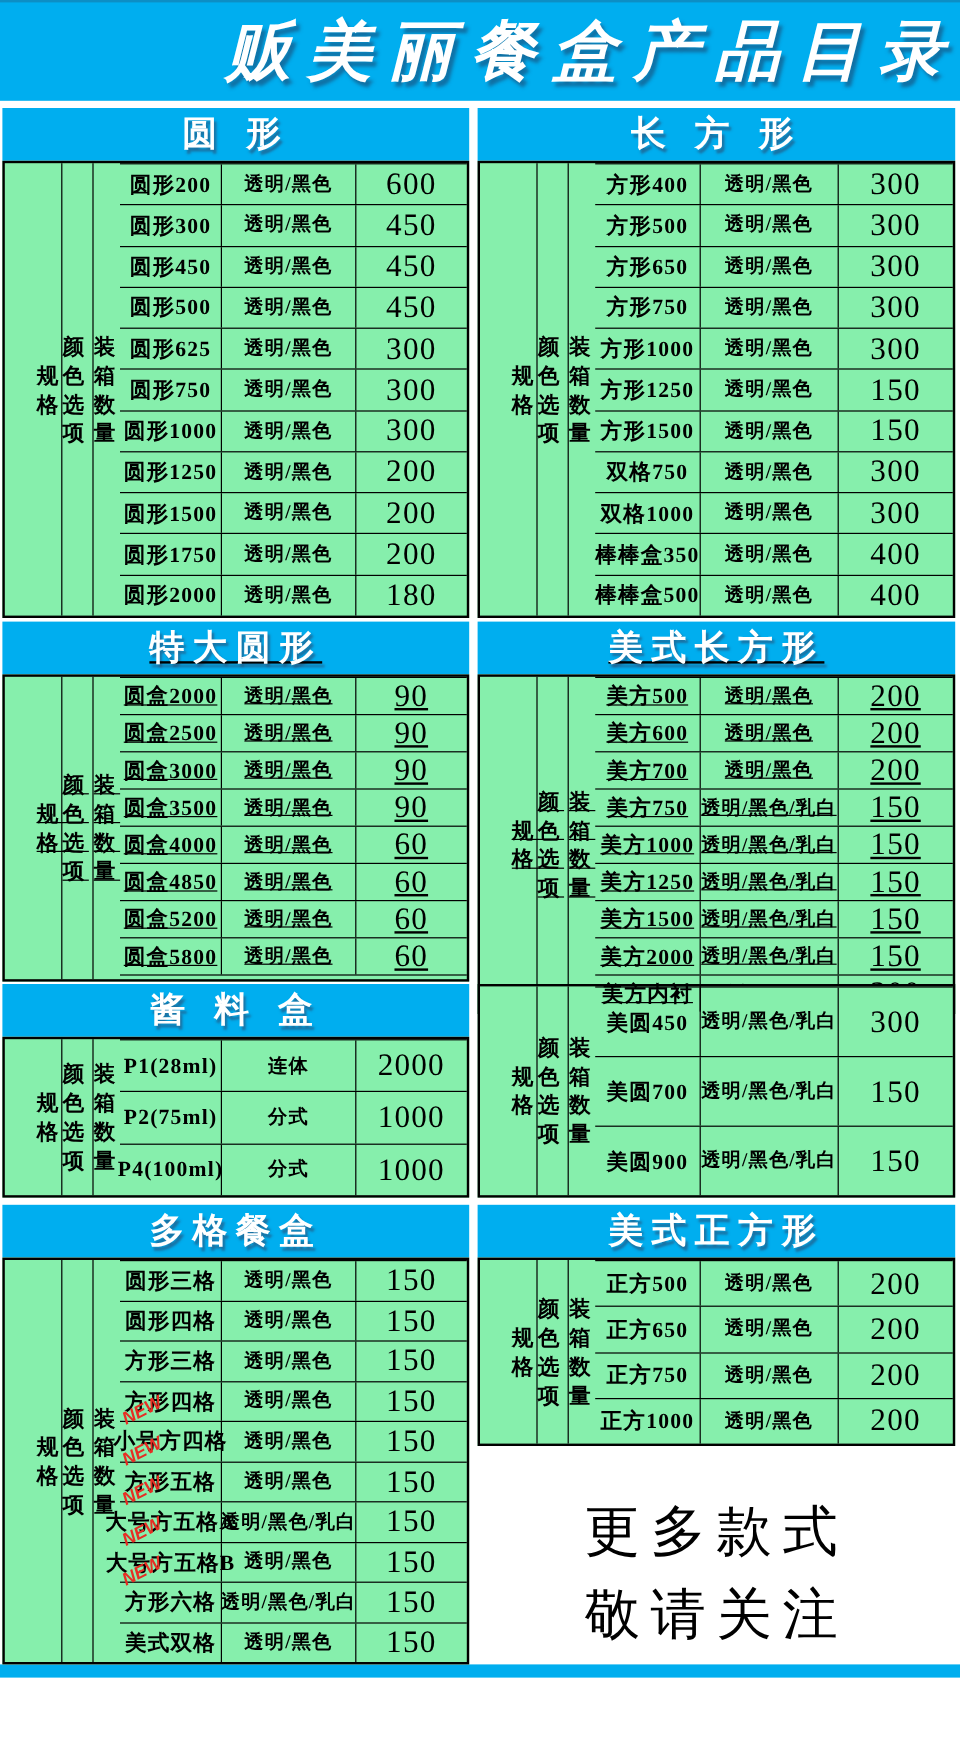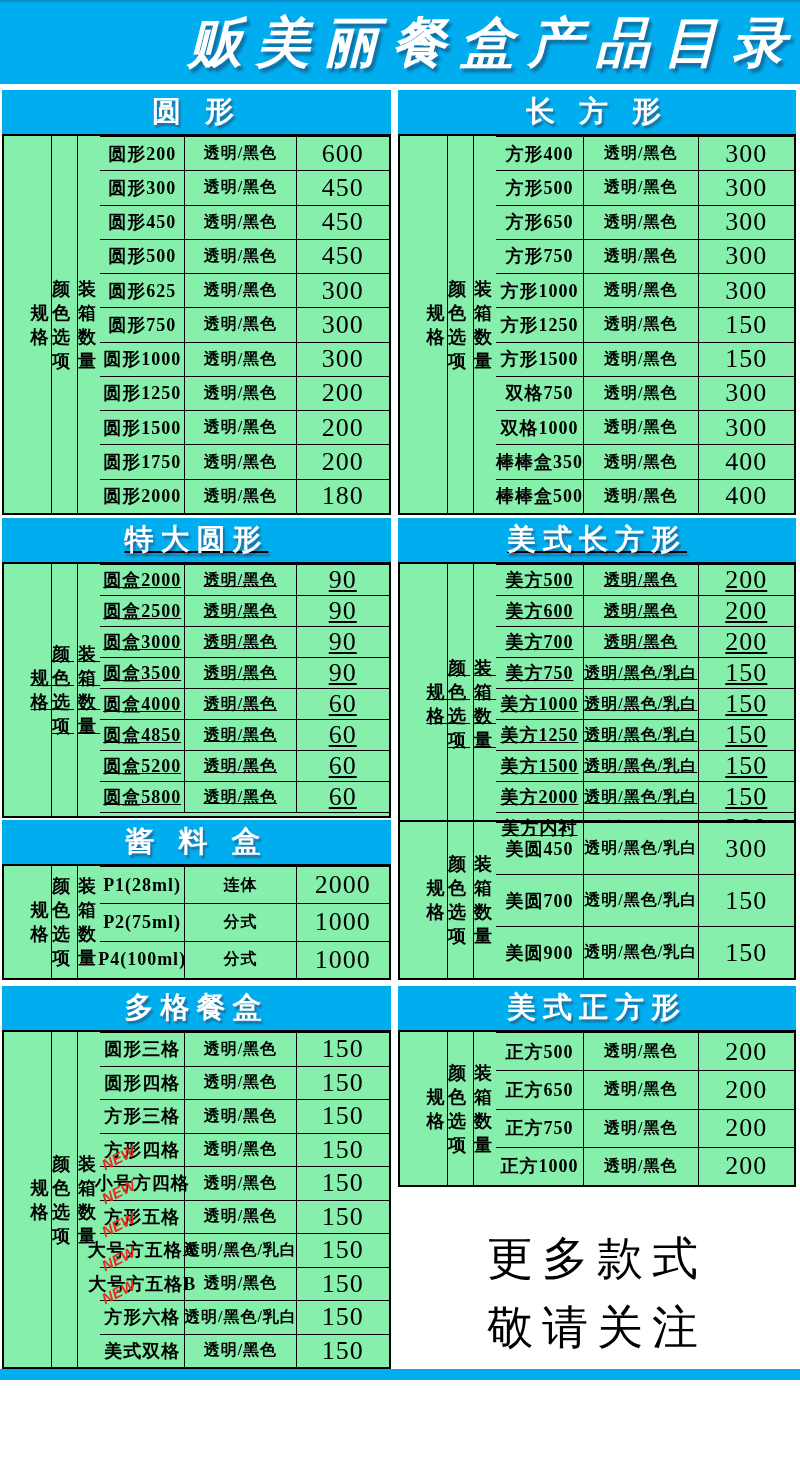--- a/index.html
+++ b/index.html
@@ -27,21 +27,21 @@
     font-weight:bold;font-style:italic;
     font-size:54px;letter-spacing:14px;color:#fff;
     text-shadow:3px 4px 3px rgba(30,60,100,.55);
     white-space:nowrap;
   }
 
   
   .band{display:flex;gap:7px;padding:0 4px 0 2px;align-items:stretch;}
   .band-1{height:425px;margin-bottom:3px;}
   .band-2{height:300px;margin-bottom:2px;text-decoration:underline;}
-  .band-3{height:160px;margin-bottom:6px;}
+  .band-3{height:178px;margin-bottom:6px;}
   .band-4{height:383px;}
   .col-l{width:389px;flex:0 0 389px;display:flex;flex-direction:column;}
   .col-r{width:398px;flex:0 0 398px;display:flex;flex-direction:column;}
 
   
   .cat{display:flex;flex-direction:column;height:100%;}
   .cat-title{
     height:44px;flex:0 0 44px;background:var(--accent);
     display:flex;align-items:center;justify-content:center;
     font-family:"DejaVu Sans","Liberation Sans",sans-serif;

